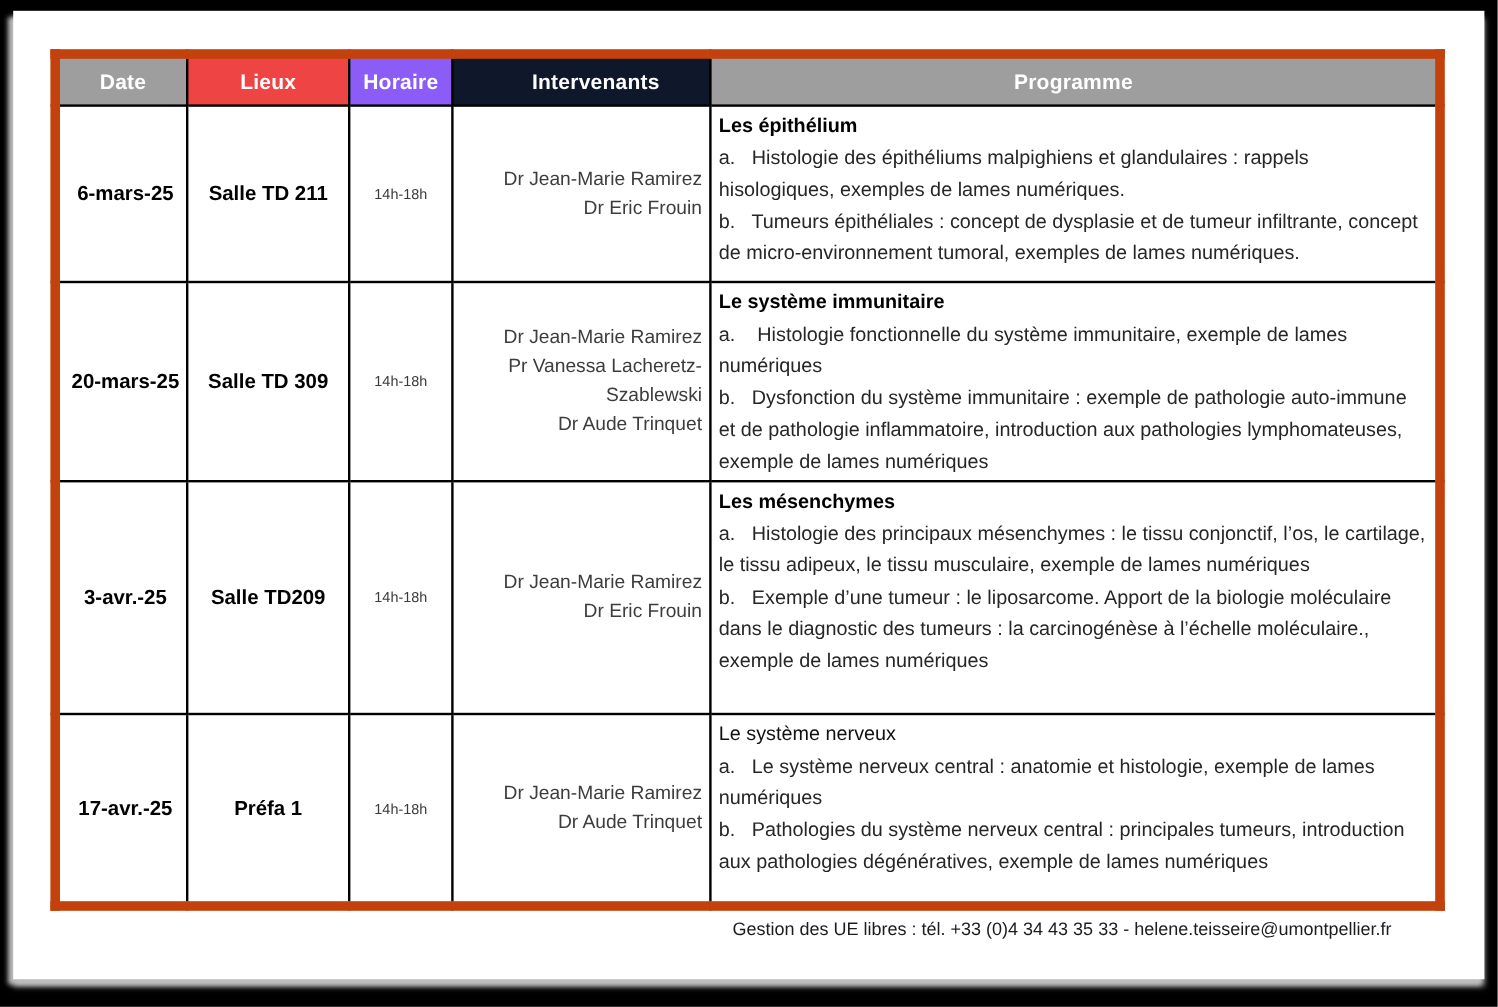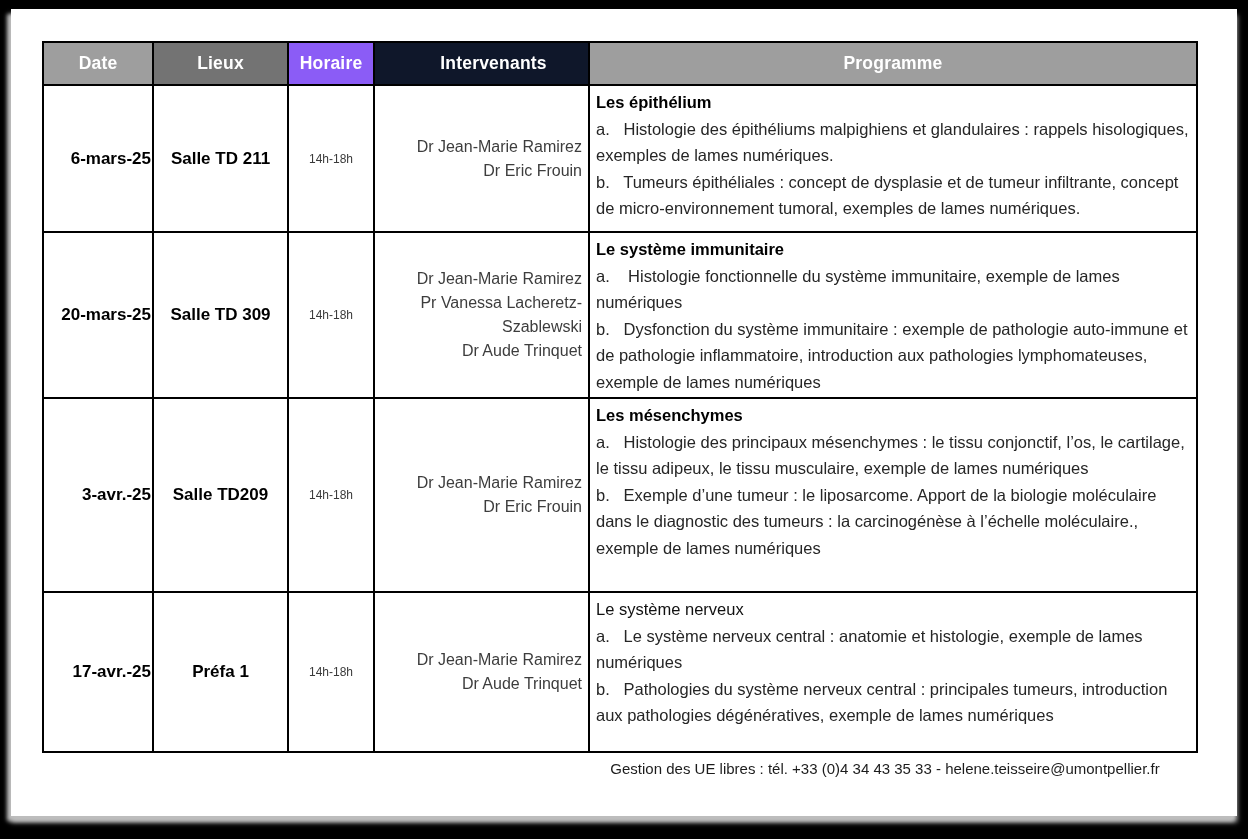--- a/index.html
+++ b/index.html
@@ -17,21 +17,21 @@
     width: 1226px; height: 807px;
     background: #fff;
     box-shadow: -4px 5px 4px #bdbdbd, 0 6px 5px #c8c8c8;
   }
   .doc { padding: 32px 0 0 31px; }
 
   table.schedule {
     border-collapse: collapse;
     table-layout: fixed;
     width: 1154px;
-    border: 1px solid #c2410c;
+    border: 8px solid #c2410c;
   }
   col.c1 { width: 110px; }
   col.c2 { width: 135px; }
   col.c3 { width: 86px; }
   col.c4 { width: 215px; }
   col.c5 { width: 608px; }
 
   th {
     color: #fff;
     font-size: 17.5px;
@@ -40,21 +40,21 @@
     border: 2px solid #000;
     text-align: center;
     letter-spacing: 0.2px;
   }
   td { border: 2px solid #000; vertical-align: middle; }
   tbody tr:nth-child(1) { height: 147px; }
   tbody tr:nth-child(2) { height: 163px; }
   tbody tr:nth-child(3) { height: 194px; }
   tbody tr:nth-child(4) { height: 160px; }
 
-  td.c-date  { font-weight: 700; font-size: 17px; color: #000; padding-left: 5px; text-align: right; }
+  td.c-date  { font-weight: 700; font-size: 17px; color: #000; padding-left: 5px; text-align: center; }
   td.c-lieu  { font-weight: 700; font-size: 17px; color: #000; text-align: center; }
   td.c-horaire { font-size: 12px; color: #3a3a3a; text-align: center; }
   td.c-interv { font-size: 16px; color: #3d3d3d; text-align: right; line-height: 24px; padding: 0 6px; margin-top: 28px; }
   td.c-prog {
     vertical-align: top;
     padding: 3px 7px 2px 6px;
     font-size: 16.5px;
     color: #262626;
   }
   td.c-prog p { margin: 0; line-height: 26.5px; white-space: pre-wrap; }
@@ -80,21 +80,21 @@
       <colgroup>
         <col class="c1">
           <col class="c2">
           <col class="c3">
           <col class="c4">
           <col class="c5">
       </colgroup>
       <thead>
         <tr>
             <th style="background: rgb(158, 158, 158); color: rgb(255, 255, 255);">Date</th>
-            <th style="background: #737373; color: rgb(255, 255, 255);">Lieux</th>
+            <th style="background: #ef4444; color: rgb(255, 255, 255);">Lieux</th>
             <th style="background: #8b5cf6; color: rgb(255, 255, 255);">Horaire</th>
             <th style="background: #0f172a; color: rgb(255, 255, 255); padding-left: 25px;">Intervenants</th>
             <th style="background: rgb(158, 158, 158); color: rgb(255, 255, 255); margin-top: 27px;">Programme</th>
           </tr>
       </thead>
       <tbody>
           <tr>
             <td class="c-date">6-mars-25</td>
             <td class="c-lieu">Salle TD 211</td>
             <td class="c-horaire">14h-18h</td>

